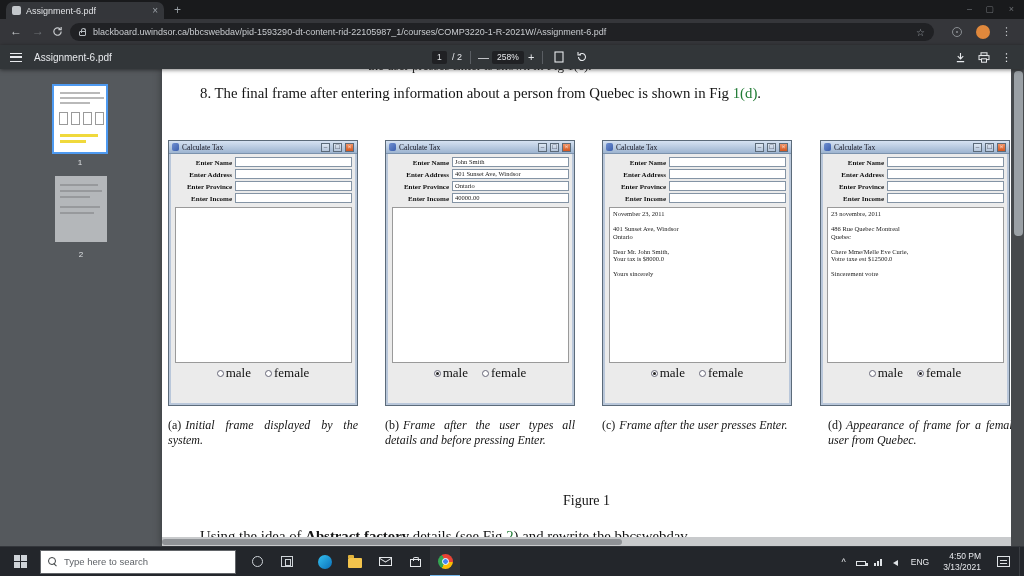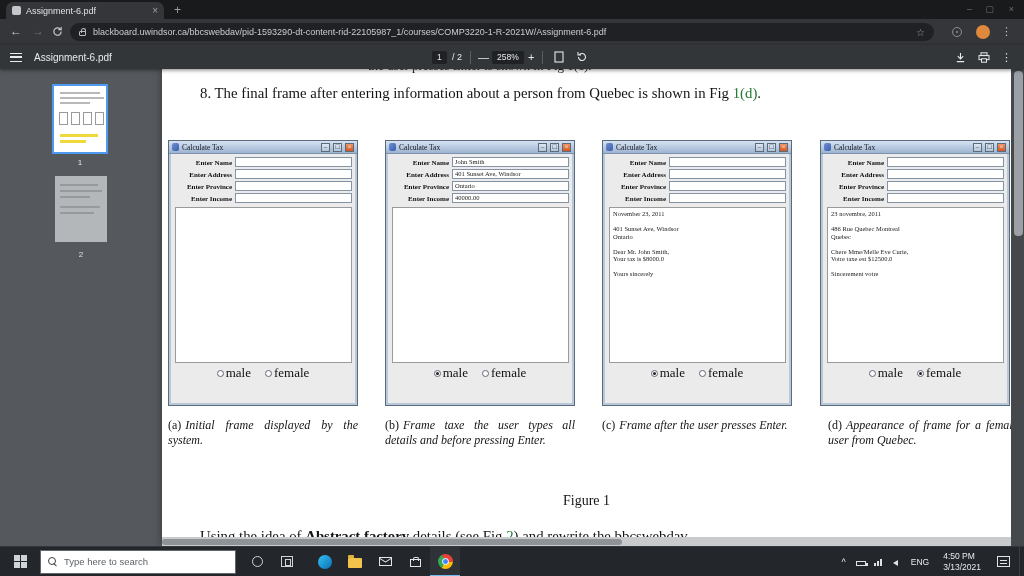--- a/index.html
+++ b/index.html
@@ -114,21 +114,21 @@
   .chrome-ball::after{content:"";position:absolute;inset:4px;background:#4285f4;border-radius:50%;border:1px solid #fff;}
   .tray{margin-left:auto;display:flex;align-items:center;height:100%;}
   .chev{color:#e8eaed;font-size:9px;padding:0 7px;}
   .tray-ic{width:17px;height:30px;display:flex;align-items:flex-end;justify-content:center;padding-bottom:11px;}
   .batt{width:10px;height:5px;border:1px solid #dfe3e6;position:relative;}
   .batt::after{content:"";position:absolute;right:-2.5px;top:1px;width:1.5px;height:3px;background:#dfe3e6;}
   .sig{display:flex;align-items:flex-end;gap:1px;}
   .sig div{width:2px;background:#dfe3e6;}
   .vol{width:0;height:0;border-top:3px solid transparent;border-bottom:3px solid transparent;border-right:5px solid #dfe3e6;}
   .lang{font-size:8.5px;color:#e8eaed;padding:0 7px;}
-  .clock{font-size:8.5px;color:#e8eaed;text-align:left;line-height:10.5px;padding:0 7px;}
+  .clock{font-size:8.5px;color:#e8eaed;text-align:right;line-height:10.5px;padding:0 7px;}
   .action{width:13px;height:11px;border:1px solid #dfe3e6;margin:0 9px;position:relative;}
   .action::after{content:"";position:absolute;left:2px;top:3px;width:7px;height:1px;background:#dfe3e6;box-shadow:0 3px 0 #dfe3e6;}
   .show-desktop{width:5px;height:30px;border-left:1px solid #3a3d42;}
   svg{display:block;}
 </style>
 </head>
 <body>
 
 <div id="stage">
 
@@ -396,21 +396,21 @@
               <span class="rlabel">male</span>
             </span>
           <span class="radio">
               <span class="rb checked"></span>
               <span class="rlabel">female</span>
             </span>
         </div>
       </div>
 
       <div class="caption" style="left:6px"><span class="cap-label">(a)</span><span class="cap-text">Initial frame displayed by the system.</span></div>
-      <div class="caption" style="left:223px"><span class="cap-label">(b)</span><span class="cap-text">Frame taxe the user types all details and before pressing Enter.</span></div>
+      <div class="caption" style="left:223px"><span class="cap-label">(b)</span><span class="cap-text">Frame after the user types all details and before pressing Enter.</span></div>
       <div class="caption" style="left:440px"><span class="cap-label">(c)</span><span class="cap-text">Frame after the user presses Enter.</span></div>
       <div class="caption" style="left:666px"><span class="cap-label">(d)</span><span class="cap-text">Appearance of frame for a female user from Quebec.</span></div>
 
       <div class="fig-label">Figure 1</div>
 
       <div class="bottom-line"><span>Using the idea of </span><span class="b-bold">Abstract factory</span><span> details (see Fig </span><span class="ref-link">2</span><span>) and rewrite the bbcswebdav</span></div>
 
       <div id="hscroll">
           <div class="hthumb"></div>
         </div>

